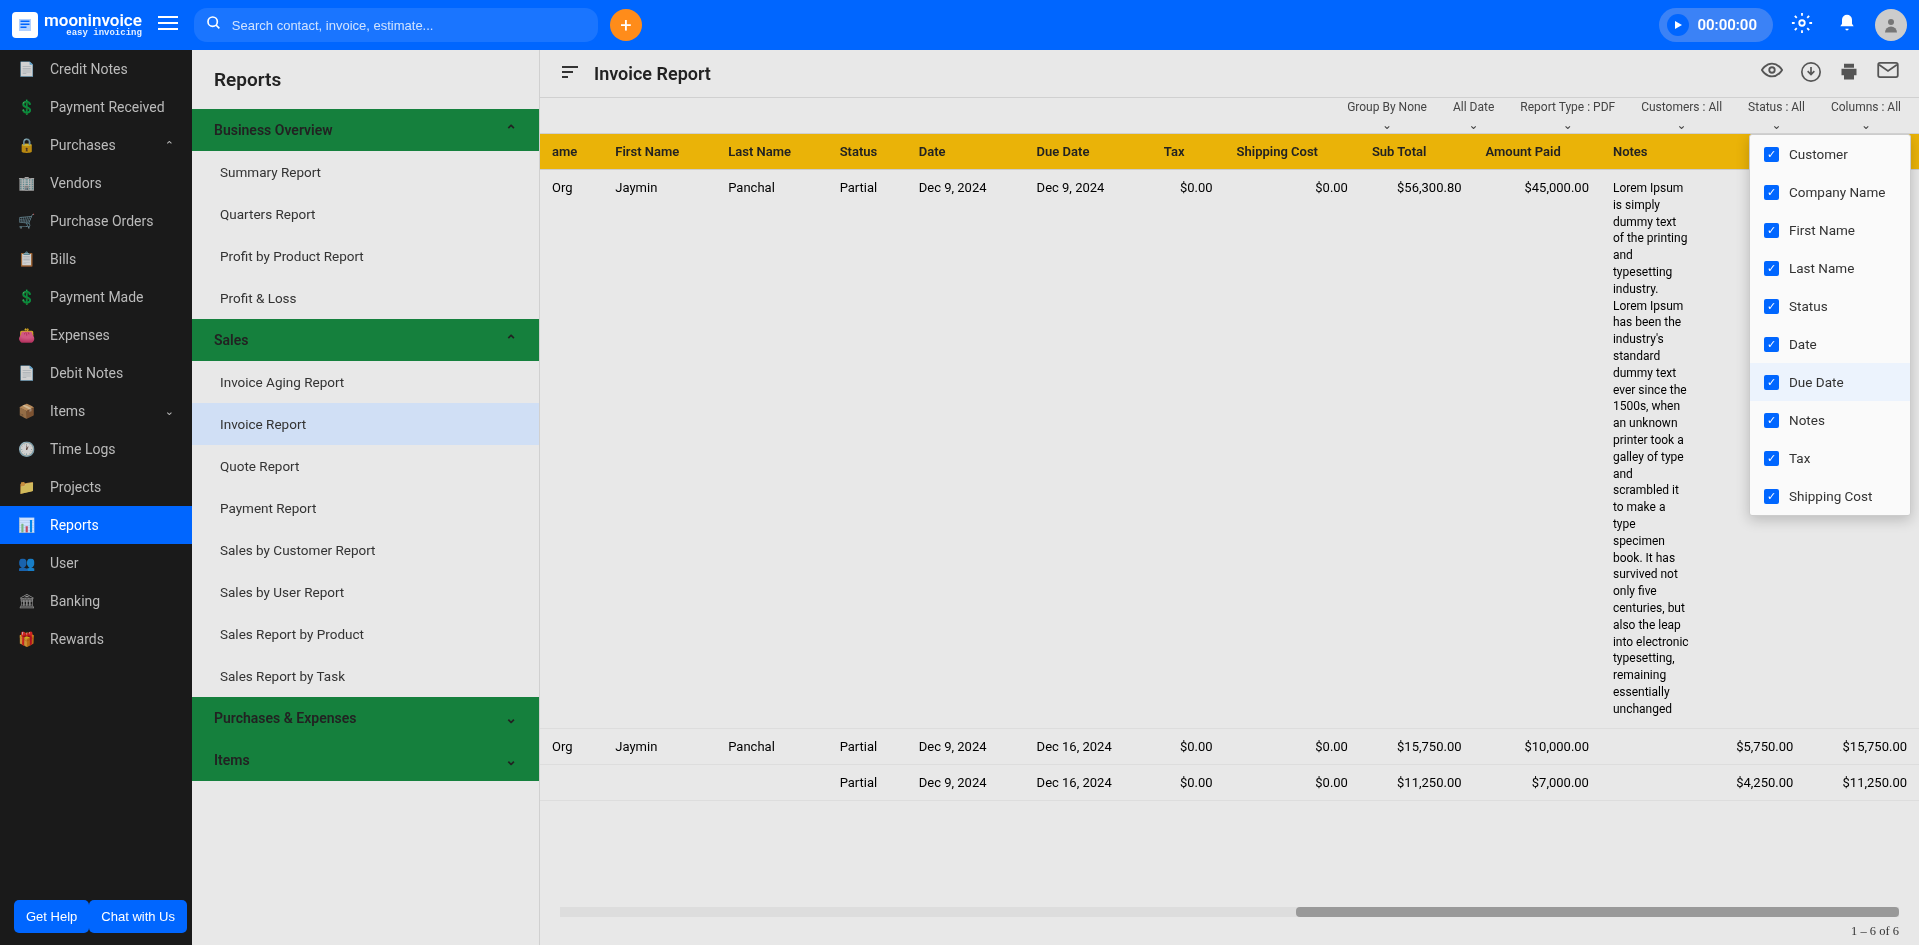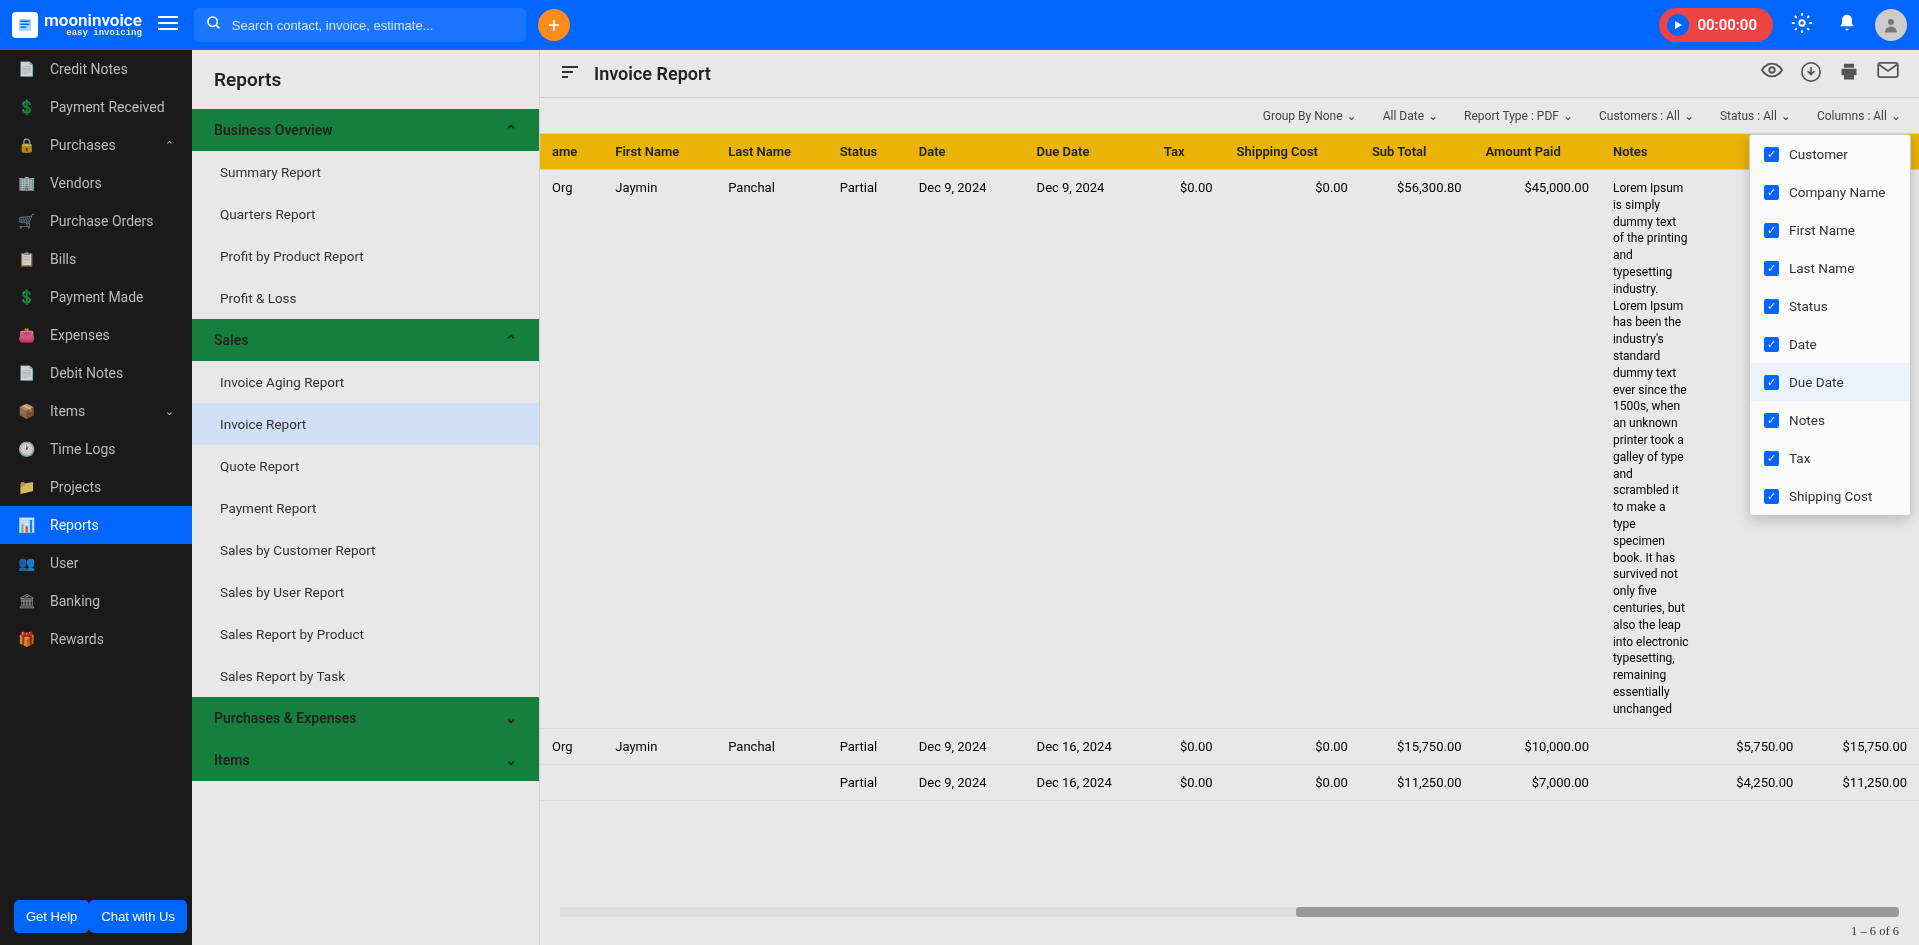--- a/index.html
+++ b/index.html
@@ -7,27 +7,27 @@
 .app { display: flex; flex-direction: column; height: 945px; width: 1919px; }
 
 
 .header { background: #0066ff; height: 50px; display: flex; align-items: center; padding: 0 12px; gap: 12px; }
 .logo { color: #fff; display: flex; align-items: center; gap: 6px; font-weight: 600; }
 .logo-icon { width: 26px; height: 26px; background: #fff; border-radius: 4px; display: flex; align-items: center; justify-content: center; }
 .logo-text { display: flex; flex-direction: column; line-height: 1;}
 .logo-main { font-size: 17px; }
 .logo-sub { font-size: 9px; opacity: .9; text-align: right; font-family: Liberation Mono, monospace;}
 .hamburger { color: #fff; cursor: pointer; padding: 4px;}
-.search-wrap { background: #1a75ff; border-radius: 5px; height: 34px; width: 332px; display: flex; align-items: center; padding: 0 12px; gap: 10px; }
+.search-wrap { background: #1a75ff; border-radius: 13px; height: 34px; width: 404px; display: flex; align-items: center; padding: 0 12px; gap: 10px; }
 .search-wrap input { background: transparent; border: none; outline: none; color: #fff; width: 100%; font-size: 13px;}
 .search-wrap input::placeholder { color: rgba(255,255,255,.8); }
 .search-wrap .si { color: #fff; }
 .add-btn { width: 32px; height: 32px; border-radius: 50%; background: #ff8c1a; color: #fff; display: flex; align-items: center; justify-content: center; font-size: 20px; cursor: pointer; }
 .spacer { flex: 1; }
-.timer { background: #ef4444; color: #fff; border-radius: 18px; height: 34px; padding: 0 16px 0 8px; display: flex; align-items: center; gap: 8px; font-weight: 600; font-size: 15px;}
+.timer { background: #3b82f6; color: #fff; border-radius: 18px; height: 34px; padding: 0 16px 0 8px; display: flex; align-items: center; gap: 8px; font-weight: 600; font-size: 15px;}
 .timer-play { width: 22px; height: 22px; border-radius: 50%; background: #0066ff; display:flex; align-items:center; justify-content:center;}
 .hicon { color: #fff; cursor: pointer; padding: 6px;}
 .avatar { width: 32px; height: 32px; border-radius: 50%; background: #ccc; display:flex;align-items:center;justify-content:center;}
 
 
 .body { flex: 1; display: flex; min-height: 0; position: relative;}
 
 
 .sidebar { width: 192px; background: #1a1a1a; color: #aaa; display: flex; flex-direction: column; overflow-y: auto; }
 .nav-item { display: flex; align-items: center; gap: 14px; padding: 11px 18px; cursor: pointer; font-size: 14px; color: #bbb;}
@@ -47,21 +47,21 @@
 
 
 .main { flex: 1; display: flex; flex-direction: column; min-width: 0; background: #e8e8e8;}
 .main-header { height: 48px; display: flex; align-items: center; padding: 0 20px; gap: 14px; border-bottom: 1px solid #d0d0d0;}
 .main-title { font-size: 18px; font-weight: 600; color: #222;}
 .main-actions { margin-left: auto; display: flex; gap: 18px;}
 .maicon { color: #555; cursor: pointer;}
 
 
 .filter-bar { height: 36px; display: flex; align-items: center; justify-content: flex-end; padding: 0 18px; gap: 26px; font-size: 12px; color: #444; border-bottom: 1px solid #d0d0d0;}
-.filter { display: flex; align-items: center; gap: 4px; cursor: pointer;}
+.filter { display: flex; align-items: center; gap: 4px; cursor: pointer; flex-direction: column;}
 
 
 .table-wrap { flex: 1; overflow: auto; position: relative;}
 .table { width: 100%; border-collapse: collapse; font-size: 13px;}
 .table th { text-align: left; padding: 10px 12px; font-weight: 600; color: #222; background: #eab308; border-bottom: 1px solid #ccc; white-space: nowrap;}
 .table td { padding: 10px 12px; color: #000000; vertical-align: top; border-bottom: 1px solid #ddd;}
 .table td.num { text-align: right;}
 .notes-cell { max-width: 78px; font-size: 12px; line-height: 1.4;}
 
 

